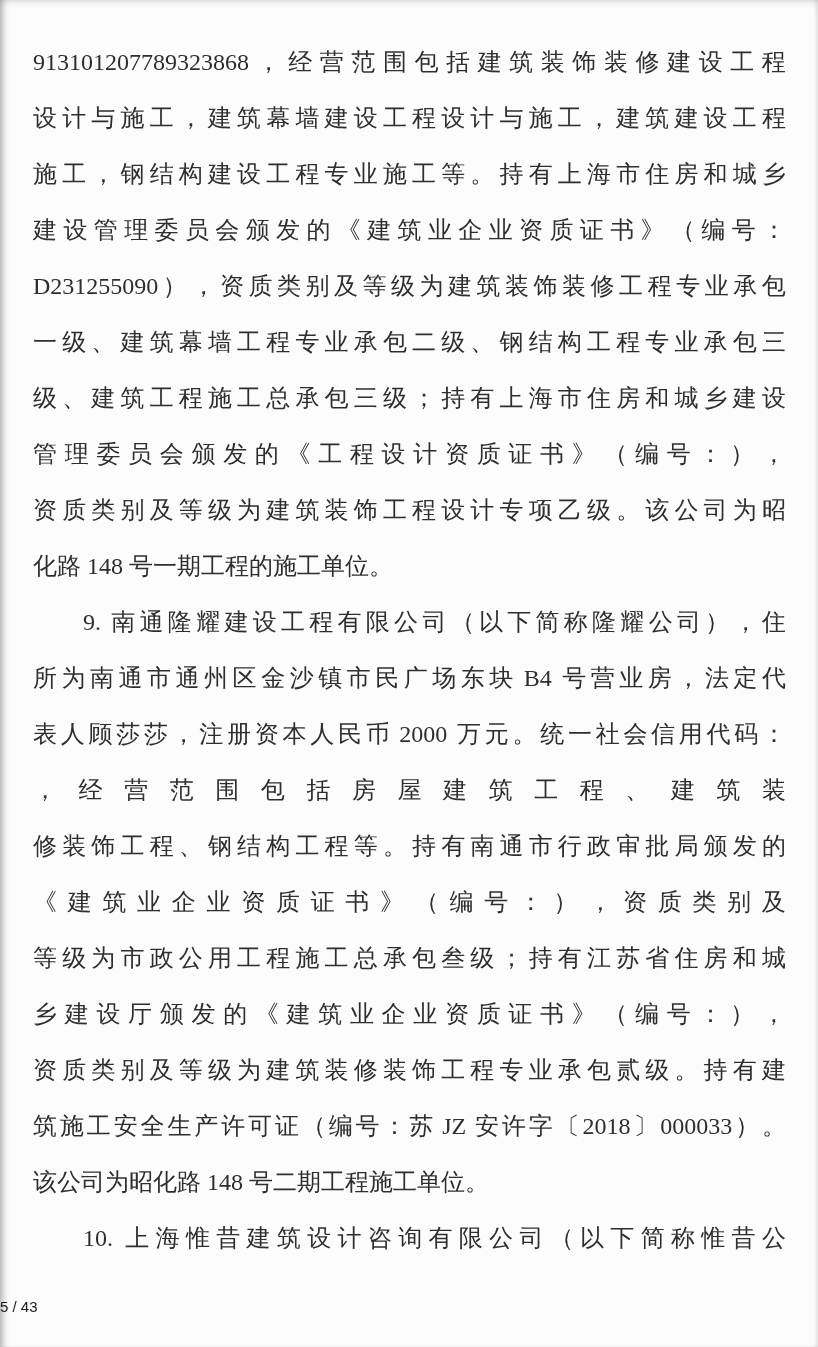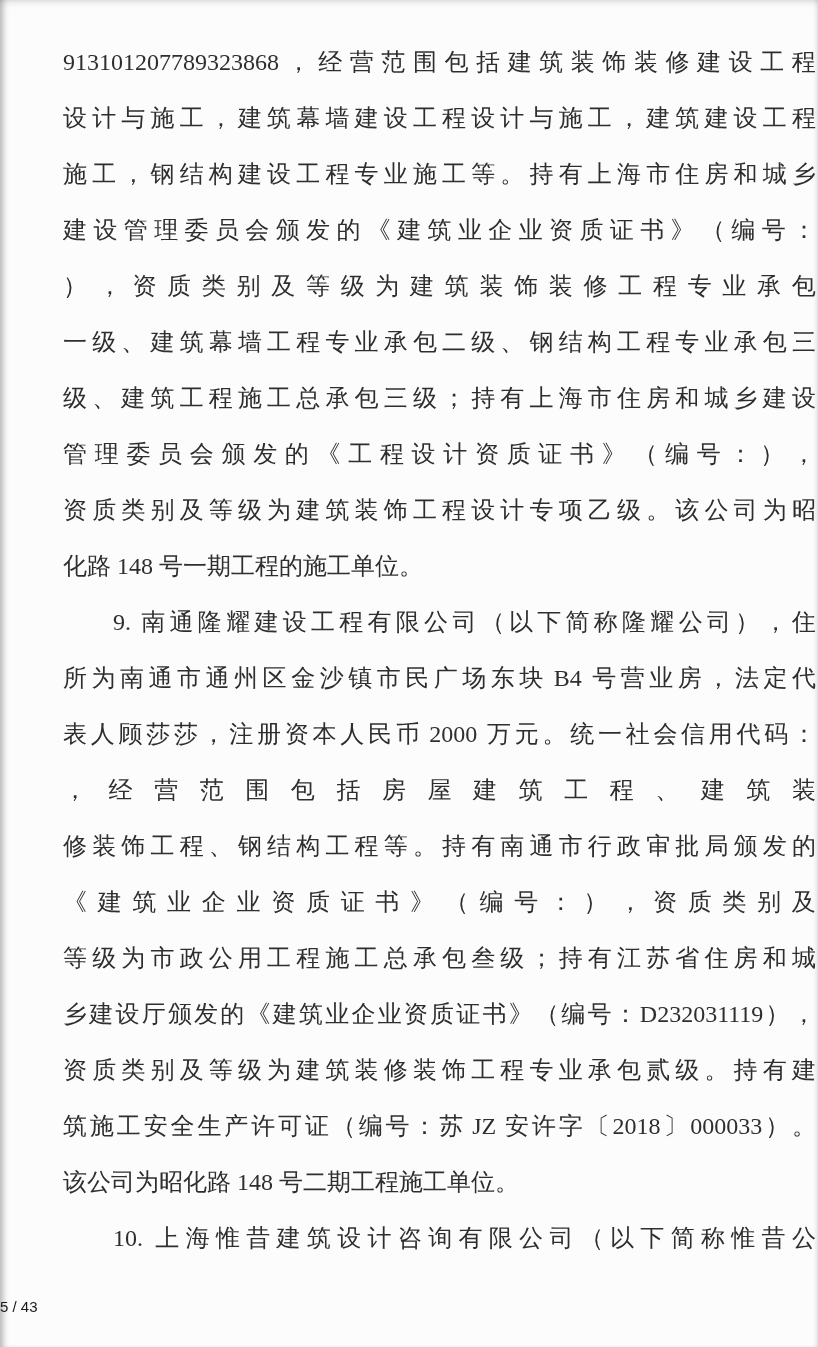--- a/index.html
+++ b/index.html
@@ -17,21 +17,20 @@
     box-shadow:
       inset 7px 0 6px -4px rgba(0,0,0,0.28),
       inset 0 6px 8px -5px rgba(0,0,0,0.15),
       inset -4px 0 5px -3px rgba(0,0,0,0.14);
   }
   .content {
     position: absolute;
     top: 34px;
     left: 33px;
     width: 753px;
-    margin-left: 30px;
   }
   .line {
     display: flex;
     justify-content: space-between;
     align-items: baseline;
     height: 56px;
     line-height: 56px;
     font-size: 24px;
     color: #2e2e2e;
     letter-spacing: 0;
@@ -153,20 +152,21 @@
         <span>质</span>
         <span>证</span>
         <span>书</span>
         <span>》</span>
         <span>（</span>
         <span>编</span>
         <span>号</span>
         <span>：</span>
       </div>
       <div class="line">
+        <span>D231255090</span>
         <span>）</span>
         <span>，</span>
         <span>资</span>
         <span>质</span>
         <span>类</span>
         <span>别</span>
         <span>及</span>
         <span>等</span>
         <span>级</span>
         <span>为</span>
@@ -507,21 +507,20 @@
         <span>业</span>
         <span>资</span>
         <span>质</span>
         <span>证</span>
         <span>书</span>
         <span>》</span>
         <span>（</span>
         <span>编</span>
         <span>号</span>
         <span>：</span>
-        <span>D232031119</span>
         <span>）</span>
         <span>，</span>
       </div>
       <div class="line">
         <span>资</span>
         <span>质</span>
         <span>类</span>
         <span>别</span>
         <span>及</span>
         <span>等</span>

